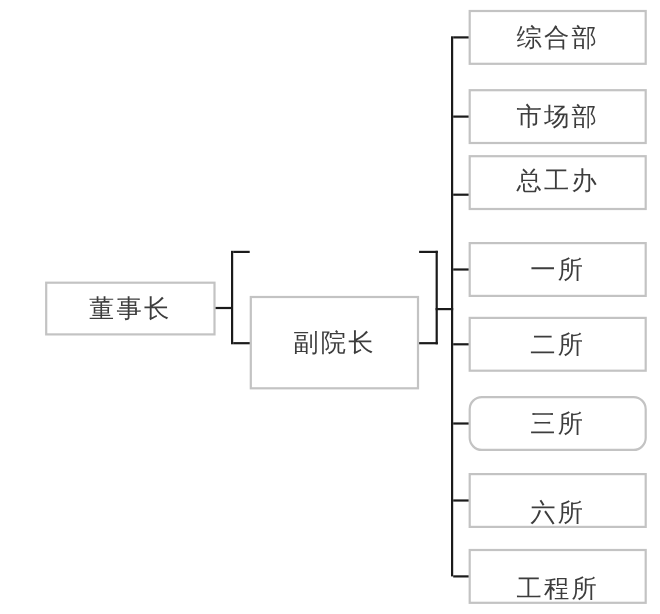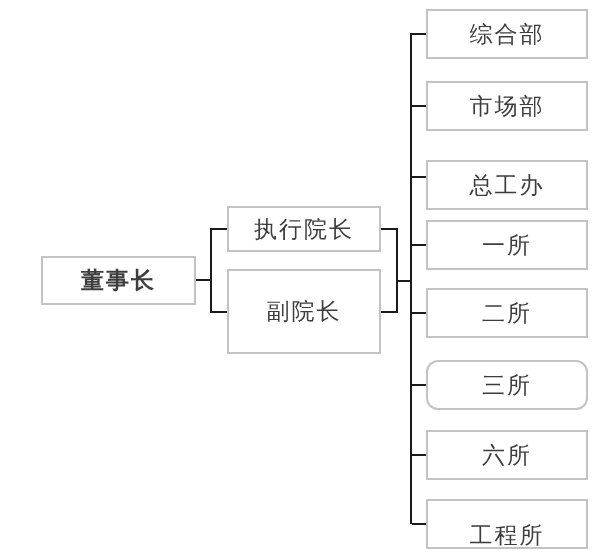--- a/index.html
+++ b/index.html
@@ -38,45 +38,42 @@
     position: absolute;
     height: 2px;
     background: #1b1b1b;
   }
   .vline {
     position: absolute;
     width: 2px;
     background: #1b1b1b;
   }
   
-  .node-chairman   { left: 41px;  top: 256px; width: 155px; height: 49px; font-weight: bold; }
+  .node-chairman   { left: 41px;  top: 256px; width: 155px; height: 49px; }
   .node-exec       { left: 227px; top: 206px; width: 154px; height: 46px; }
   .node-vice       { left: 227px; top: 269px; width: 154px; height: 85px; }
   .dept            { left: 426px; width: 162px; height: 50px; }
   .dept-0 { top: 9px;   }
   .dept-1 { top: 81px;  }
-  .dept-2 { top: 160px; }
+  .dept-2 { top: 141px; font-family: Liberation Mono, monospace; }
   .dept-3 { top: 220px; }
   .dept-4 { top: 288px; }
   .dept-5 { top: 360px; border-radius: 12px; }
-  .dept-6 { top: 430px; }
+  .dept-6 { top: 430px; align-items: flex-end; }
   .dept-7 { top: 499px; align-items: flex-end; }
 </style>
 </head>
 <body>
 
 <div id="canvas">
 
   <div class="box node-chairman">
     <span>董事长</span>
   </div>
 
-  <div class="box node-exec">
-    <span>执行院长</span>
-  </div>
   <div class="box node-vice two-line">
     <span>副院长</span>
   </div>
 
   <div class="box dept dept-0">
     <span>综合部</span>
   </div>
   <div class="box dept dept-1">
     <span>市场部</span>
   </div>

